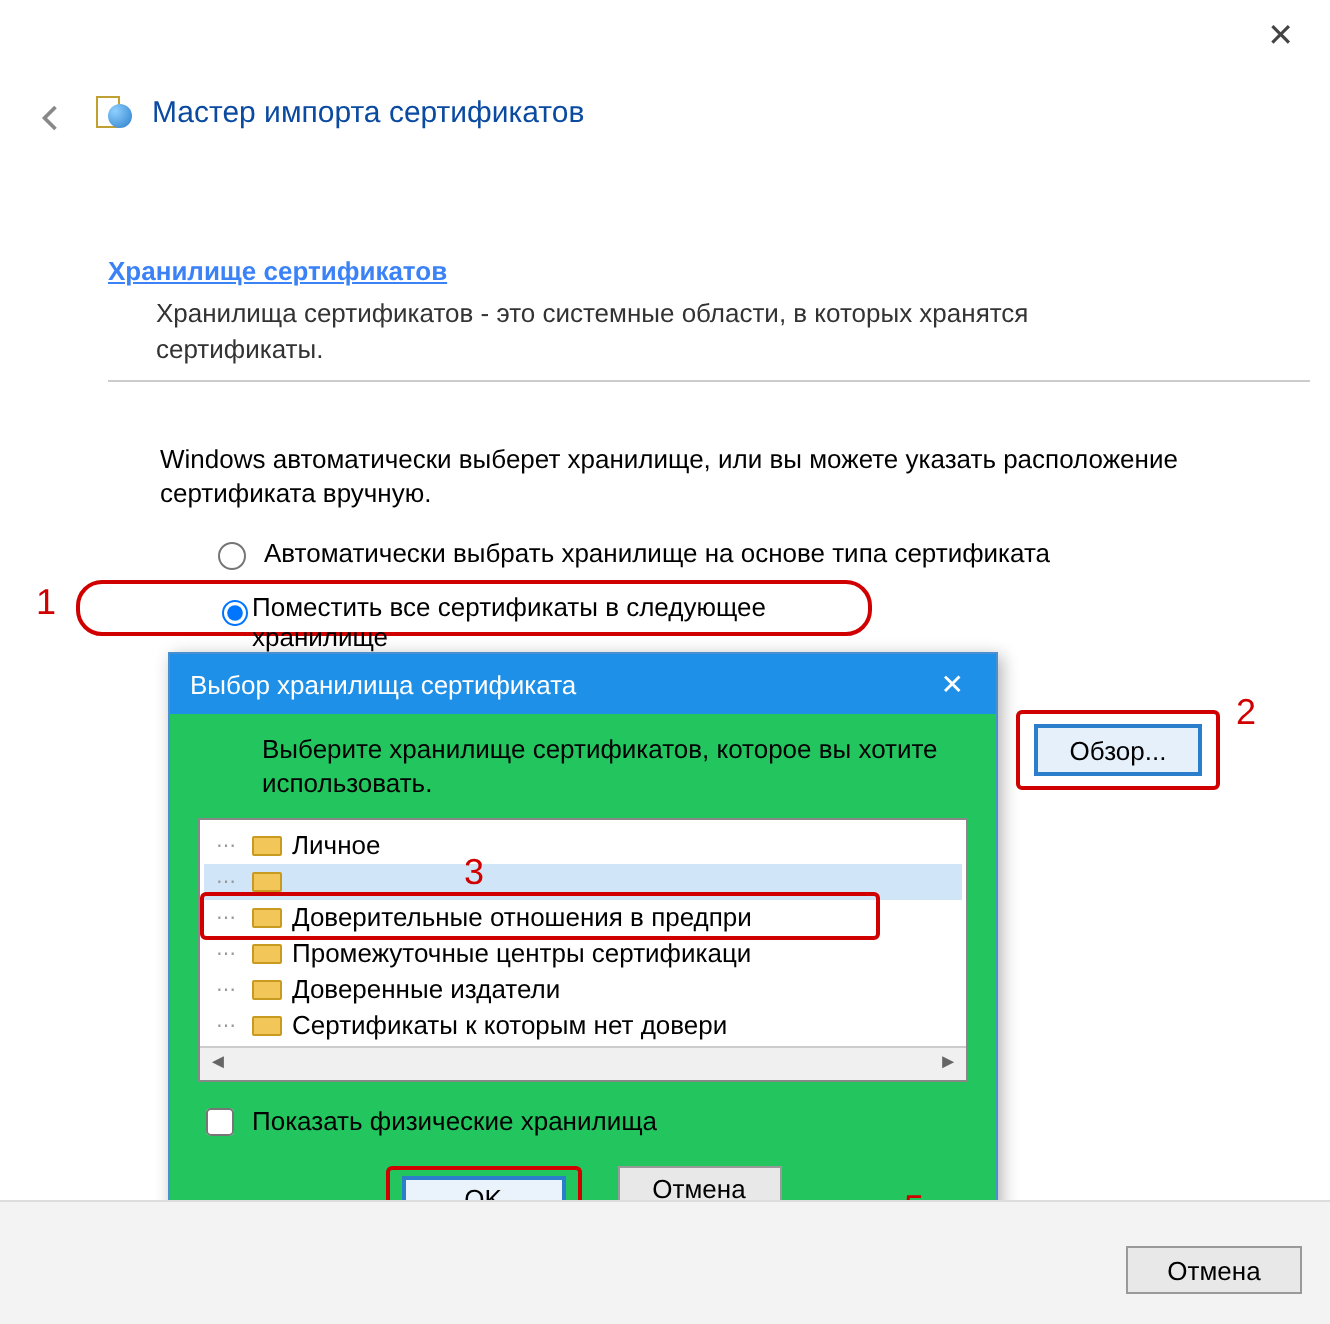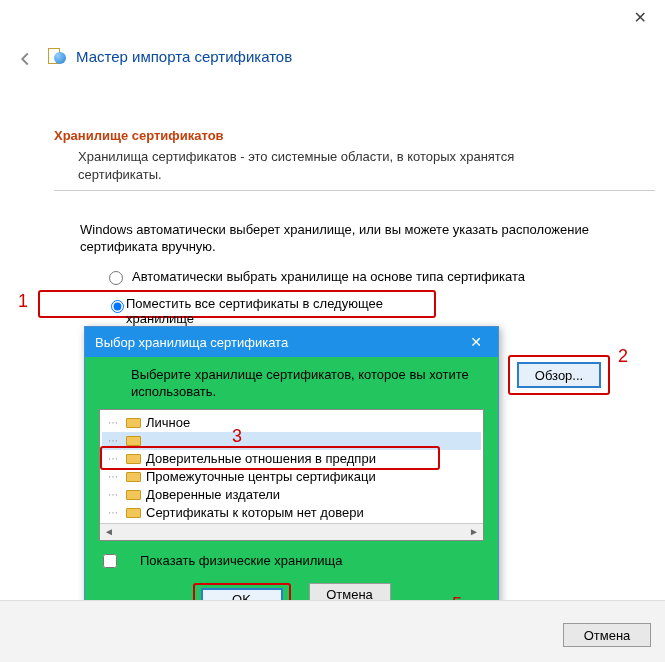--- a/index.html
+++ b/index.html
@@ -59,21 +59,22 @@
     color: #0a4aa0;
     font-weight: 400;
   }
 
   .section-title {
     position: absolute;
     left: 54px;
     top: 128px;
     font-size: 13px;
     font-weight: 600;
-    color: #c2410c;
+    color: #3b82f6;
+    text-decoration: underline;
   }
   .section-desc {
     position: absolute;
     left: 78px;
     top: 148px;
     width: 470px;
     font-size: 13px;
     color: #333;
     line-height: 1.35;
   }
@@ -106,21 +107,21 @@
 
   .radio1 { left: 104px; top: 268px; }
 
   .radio2-box {
     position: absolute;
     left: 38px;
     top: 290px;
     width: 398px;
     height: 28px;
     border: 2px solid #d10000;
-    border-radius: 3px;
+    border-radius: 13px;
     display: flex;
     align-items: center;
     padding-left: 64px;
   }
   .radio2-box input[type=radio] { position:absolute; left:66px; top:5px;}
   .radio2-inner {
     position: absolute;
     left: 86px;
     top: 4px;
     font-size: 13px;
@@ -261,21 +262,21 @@
     align-items: center;
     font-size: 10px;
     color: #666;
   }
   .tree-scroll span { padding: 0 4px; }
 
   .check-row {
     margin-top: 10px;
     display: flex;
     align-items: center;
-    gap: 20px;
+    gap: 6px;
     font-size: 13px;
   }
   .check-row input { width: 14px; height: 14px; }
 
   .dlg-buttons {
     display: flex;
     justify-content: center;
     gap: 18px;
     margin: 12px 0 2px;
   }

